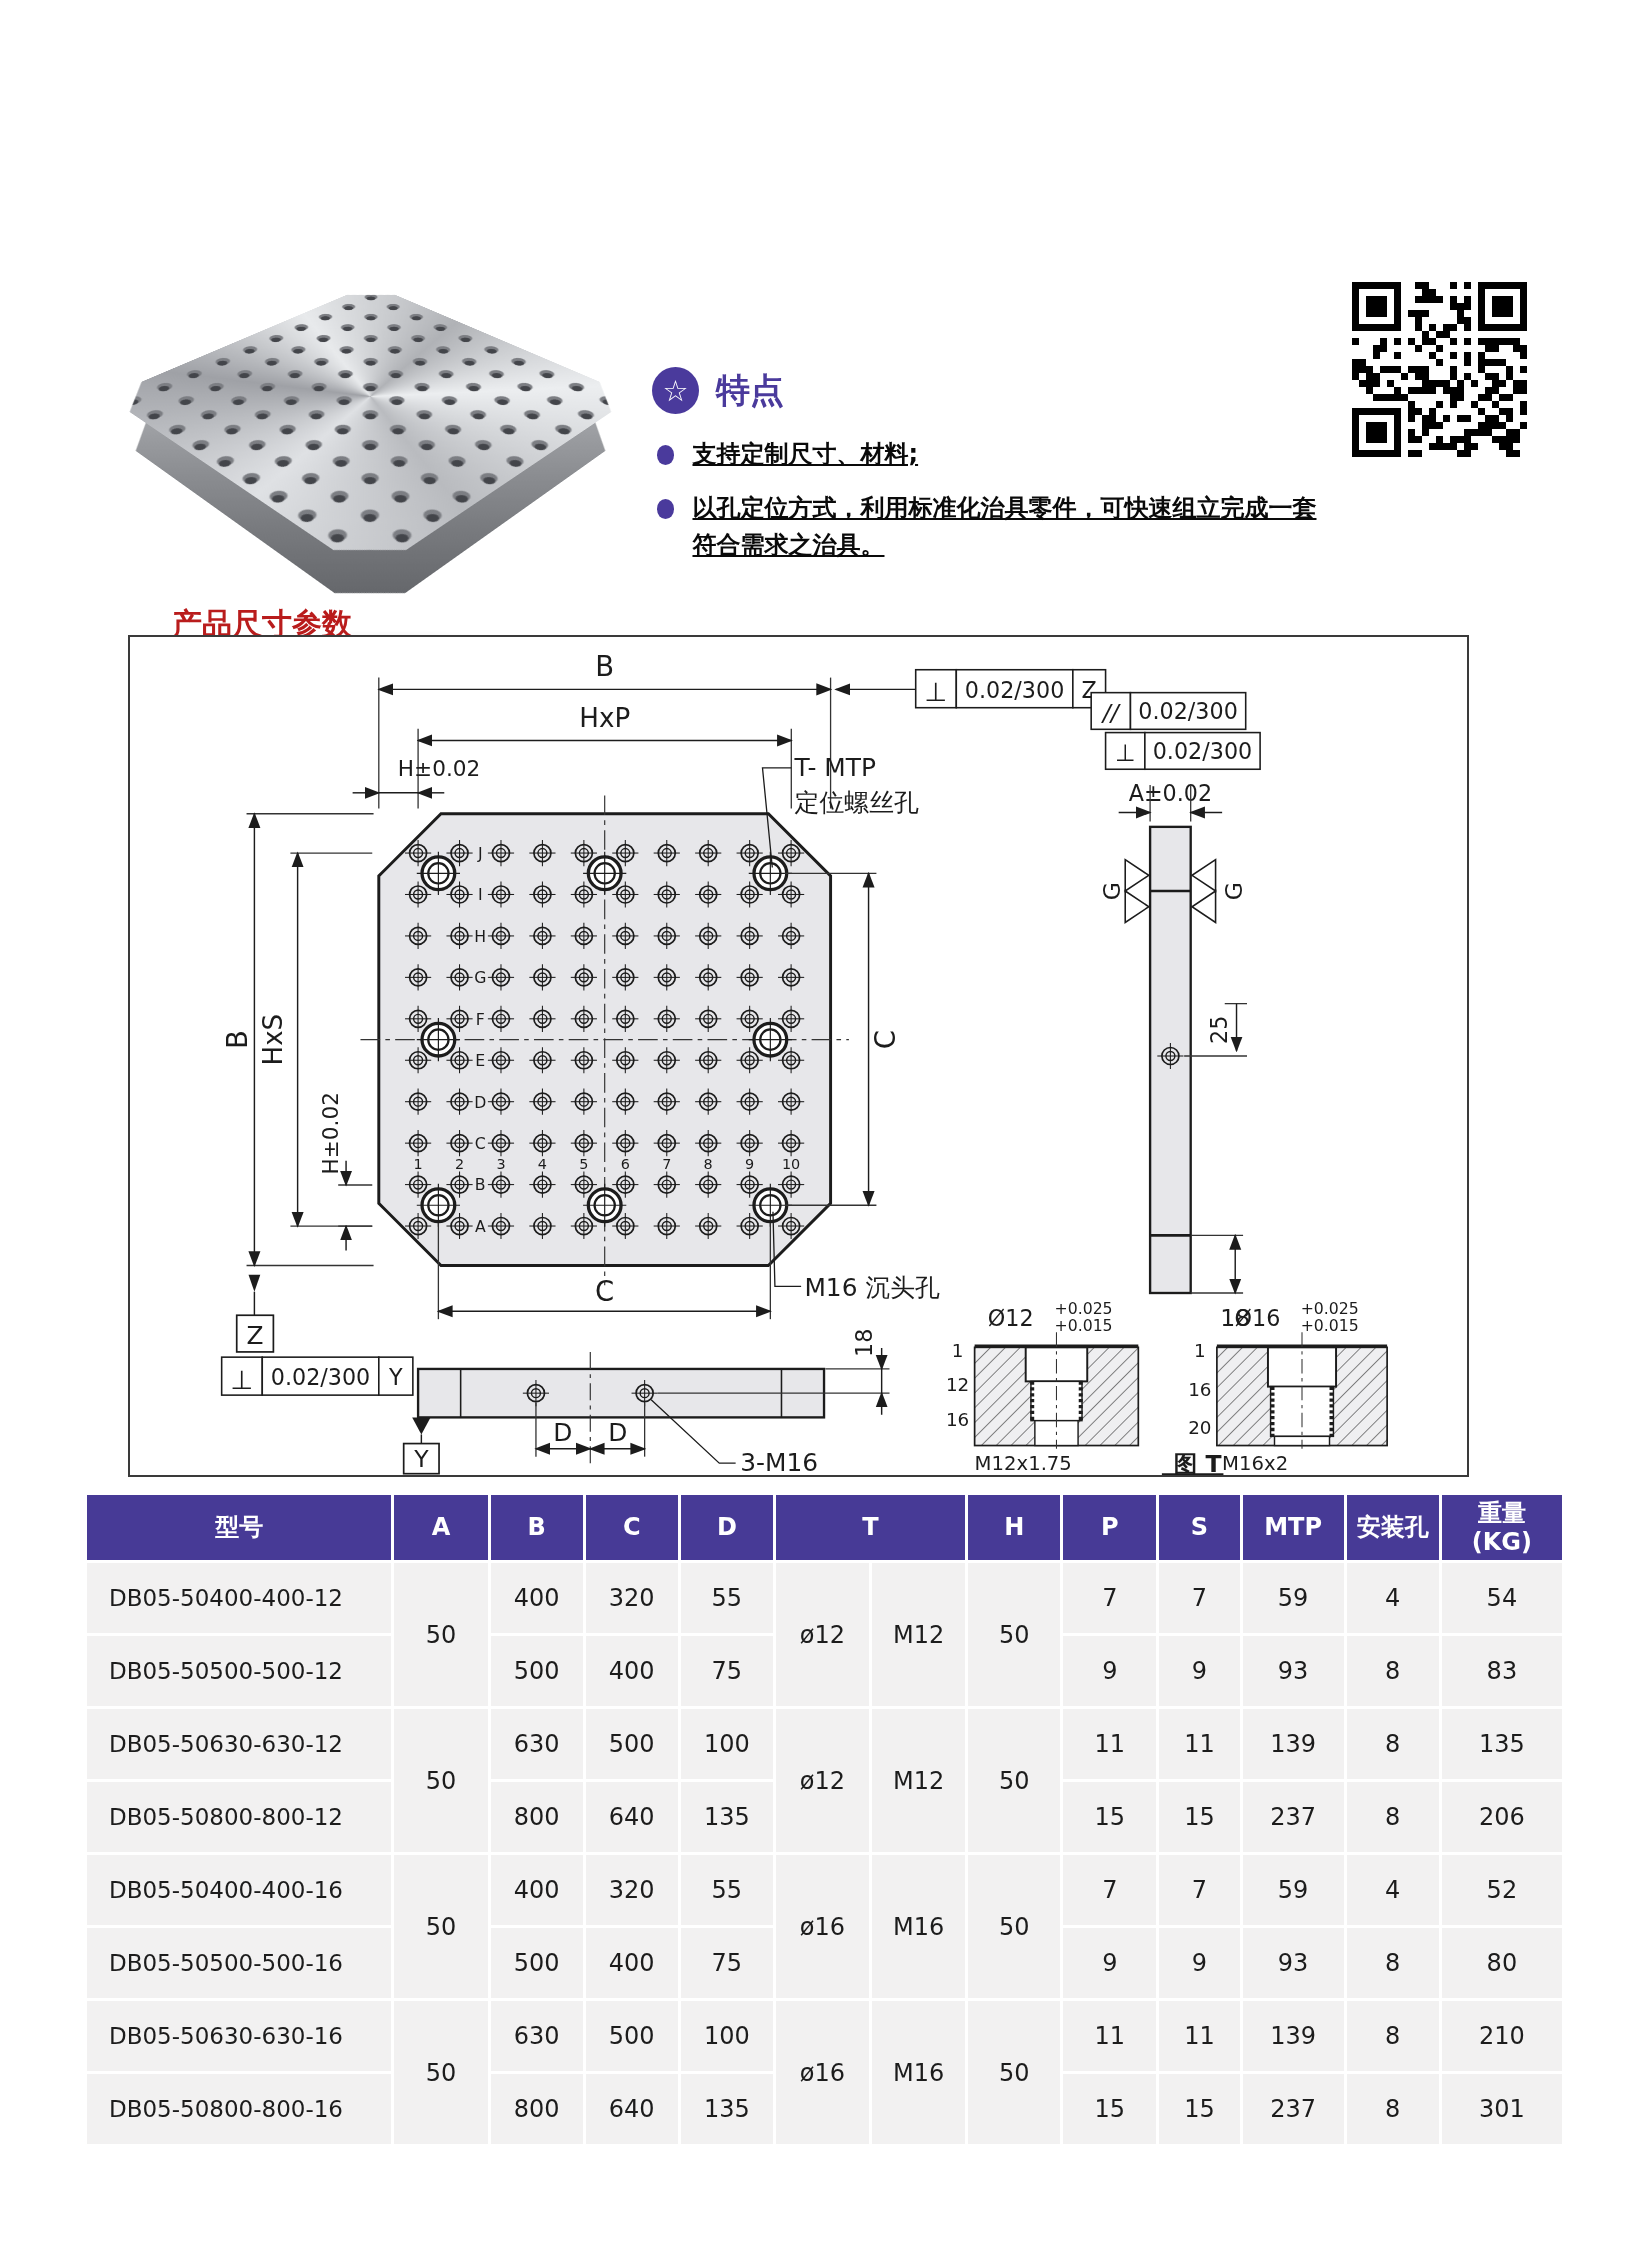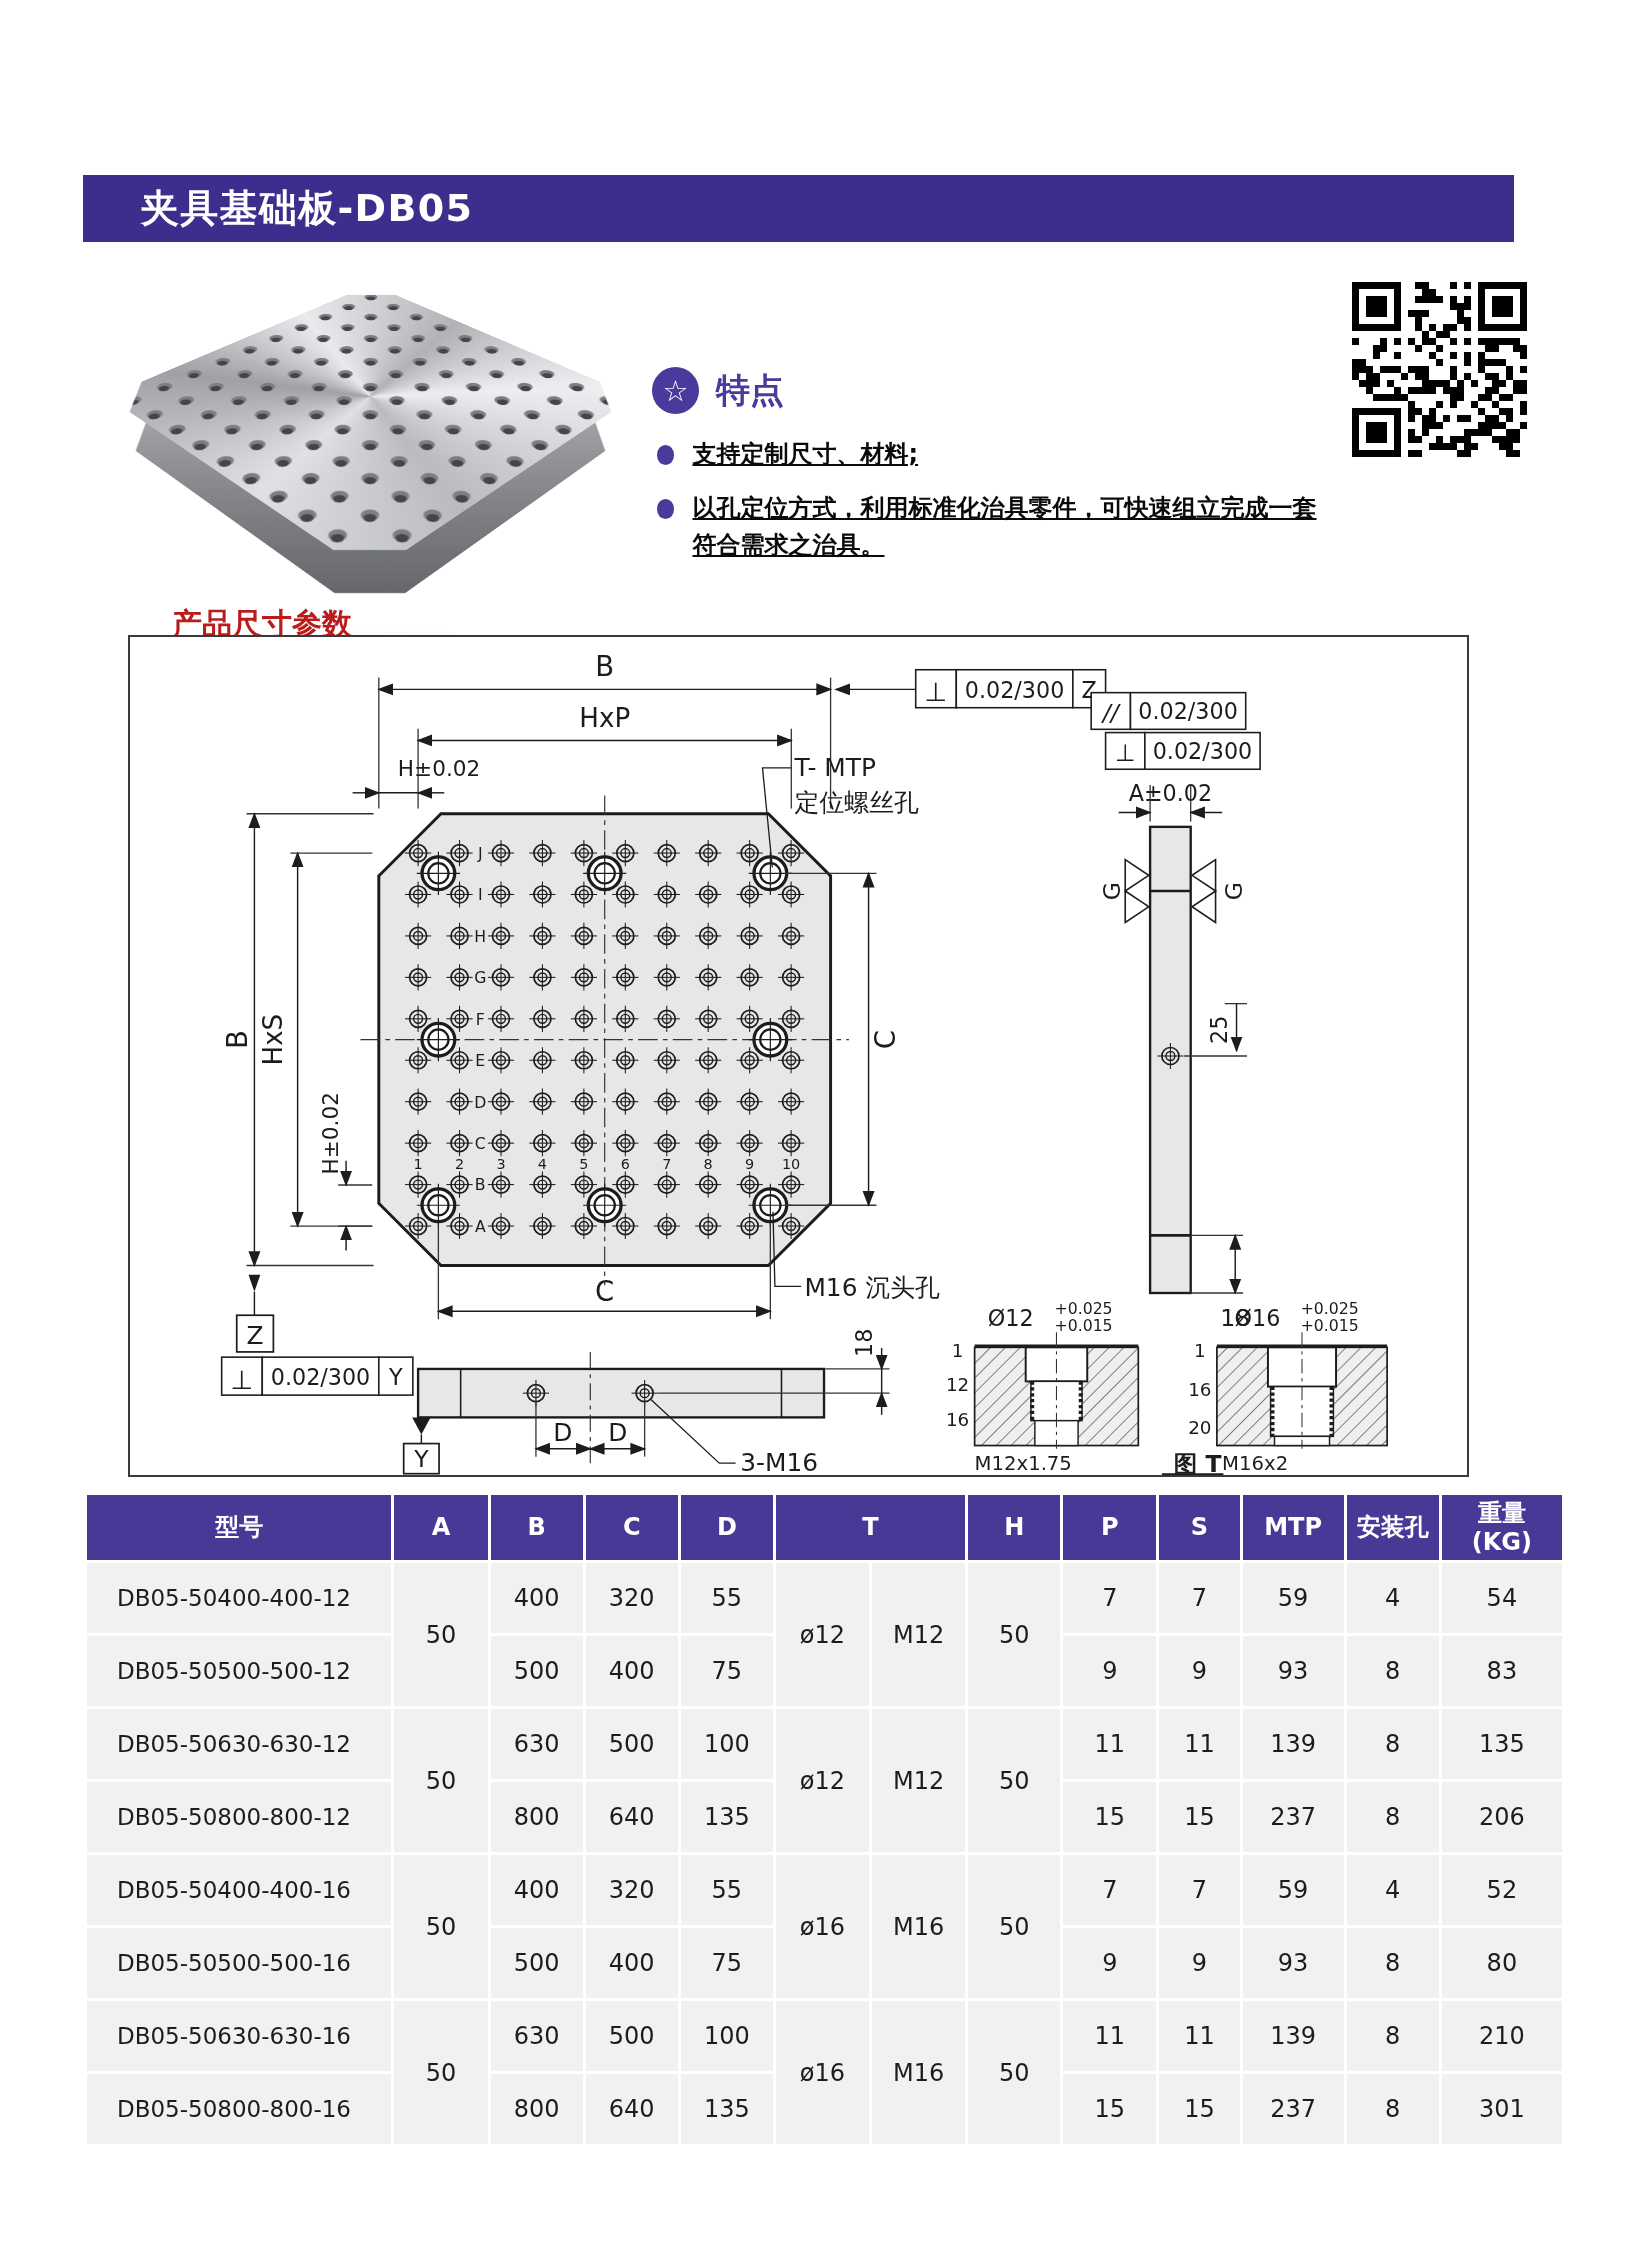--- a/index.html
+++ b/index.html
@@ -51,30 +51,27 @@
   .draw-frame svg{display:block;width:100%;height:100%;}
   svg text{font-family:"DejaVu Sans","Liberation Sans",sans-serif;fill:#1c1c1c;}
 
   
   .spec{position:absolute;left:84px;top:1492px;width:1481px;border-collapse:separate;
         border-spacing:3.3px;table-layout:fixed;background:#fff;}
   .spec th{background:#473a96;color:#fff;font-size:24px;font-weight:bold;height:63px;
            text-align:center;vertical-align:middle;line-height:1.2;}
   .spec td{background:#f2f1f1;font-size:24px;color:#1c1c1c;text-align:center;
            vertical-align:middle;height:68px;}
-  .spec td.model{text-align:left;padding-left:30px;font-size:23px;}
+  .spec td.model{text-align:left;padding-left:22px;font-size:23px;}
 </style>
 </head>
 <body>
 
 <div id="page">
 
-  <div class="titlebar" style="background:#3c2e8c;">
-    <div class="t">夹具基础板-DB05</div>
-  </div>
 
   <div class="product">
     <div class="plate-shadow"></div>
     <div class="plate3d">
       <div class="plate-side p-oct"></div>
       <div class="plate-top p-oct"></div>
     </div>
   </div>
 
   <div class="features">

